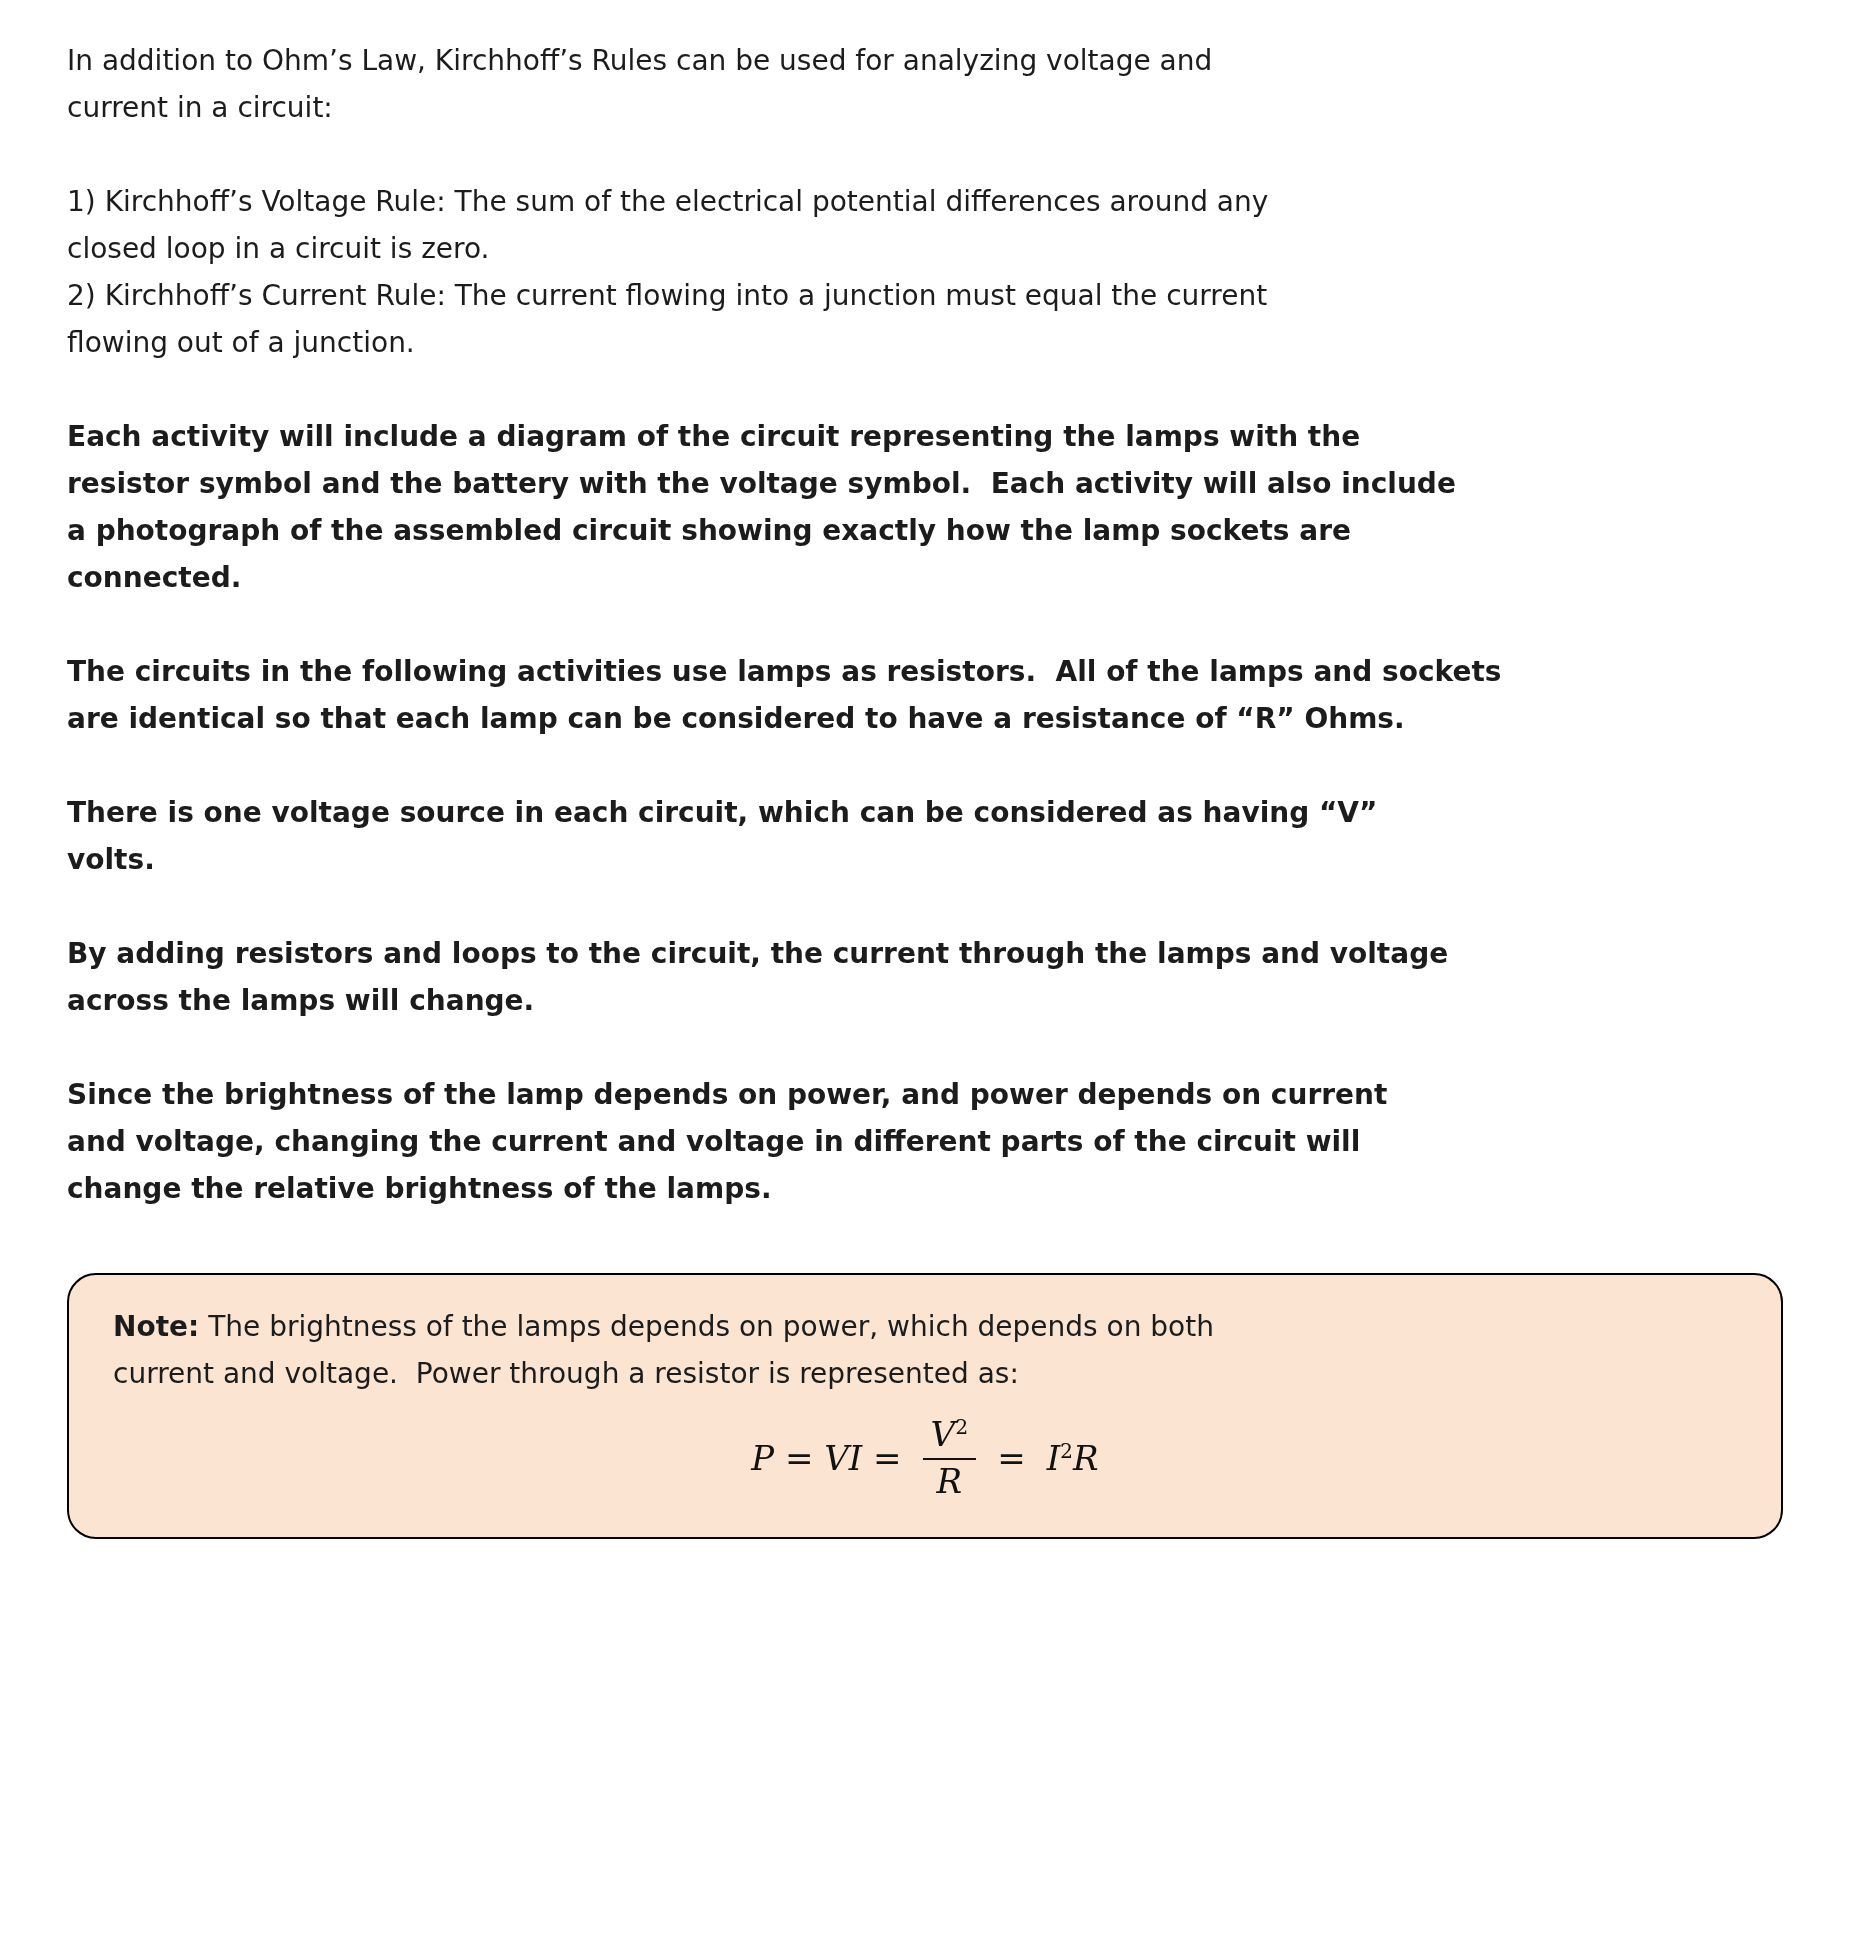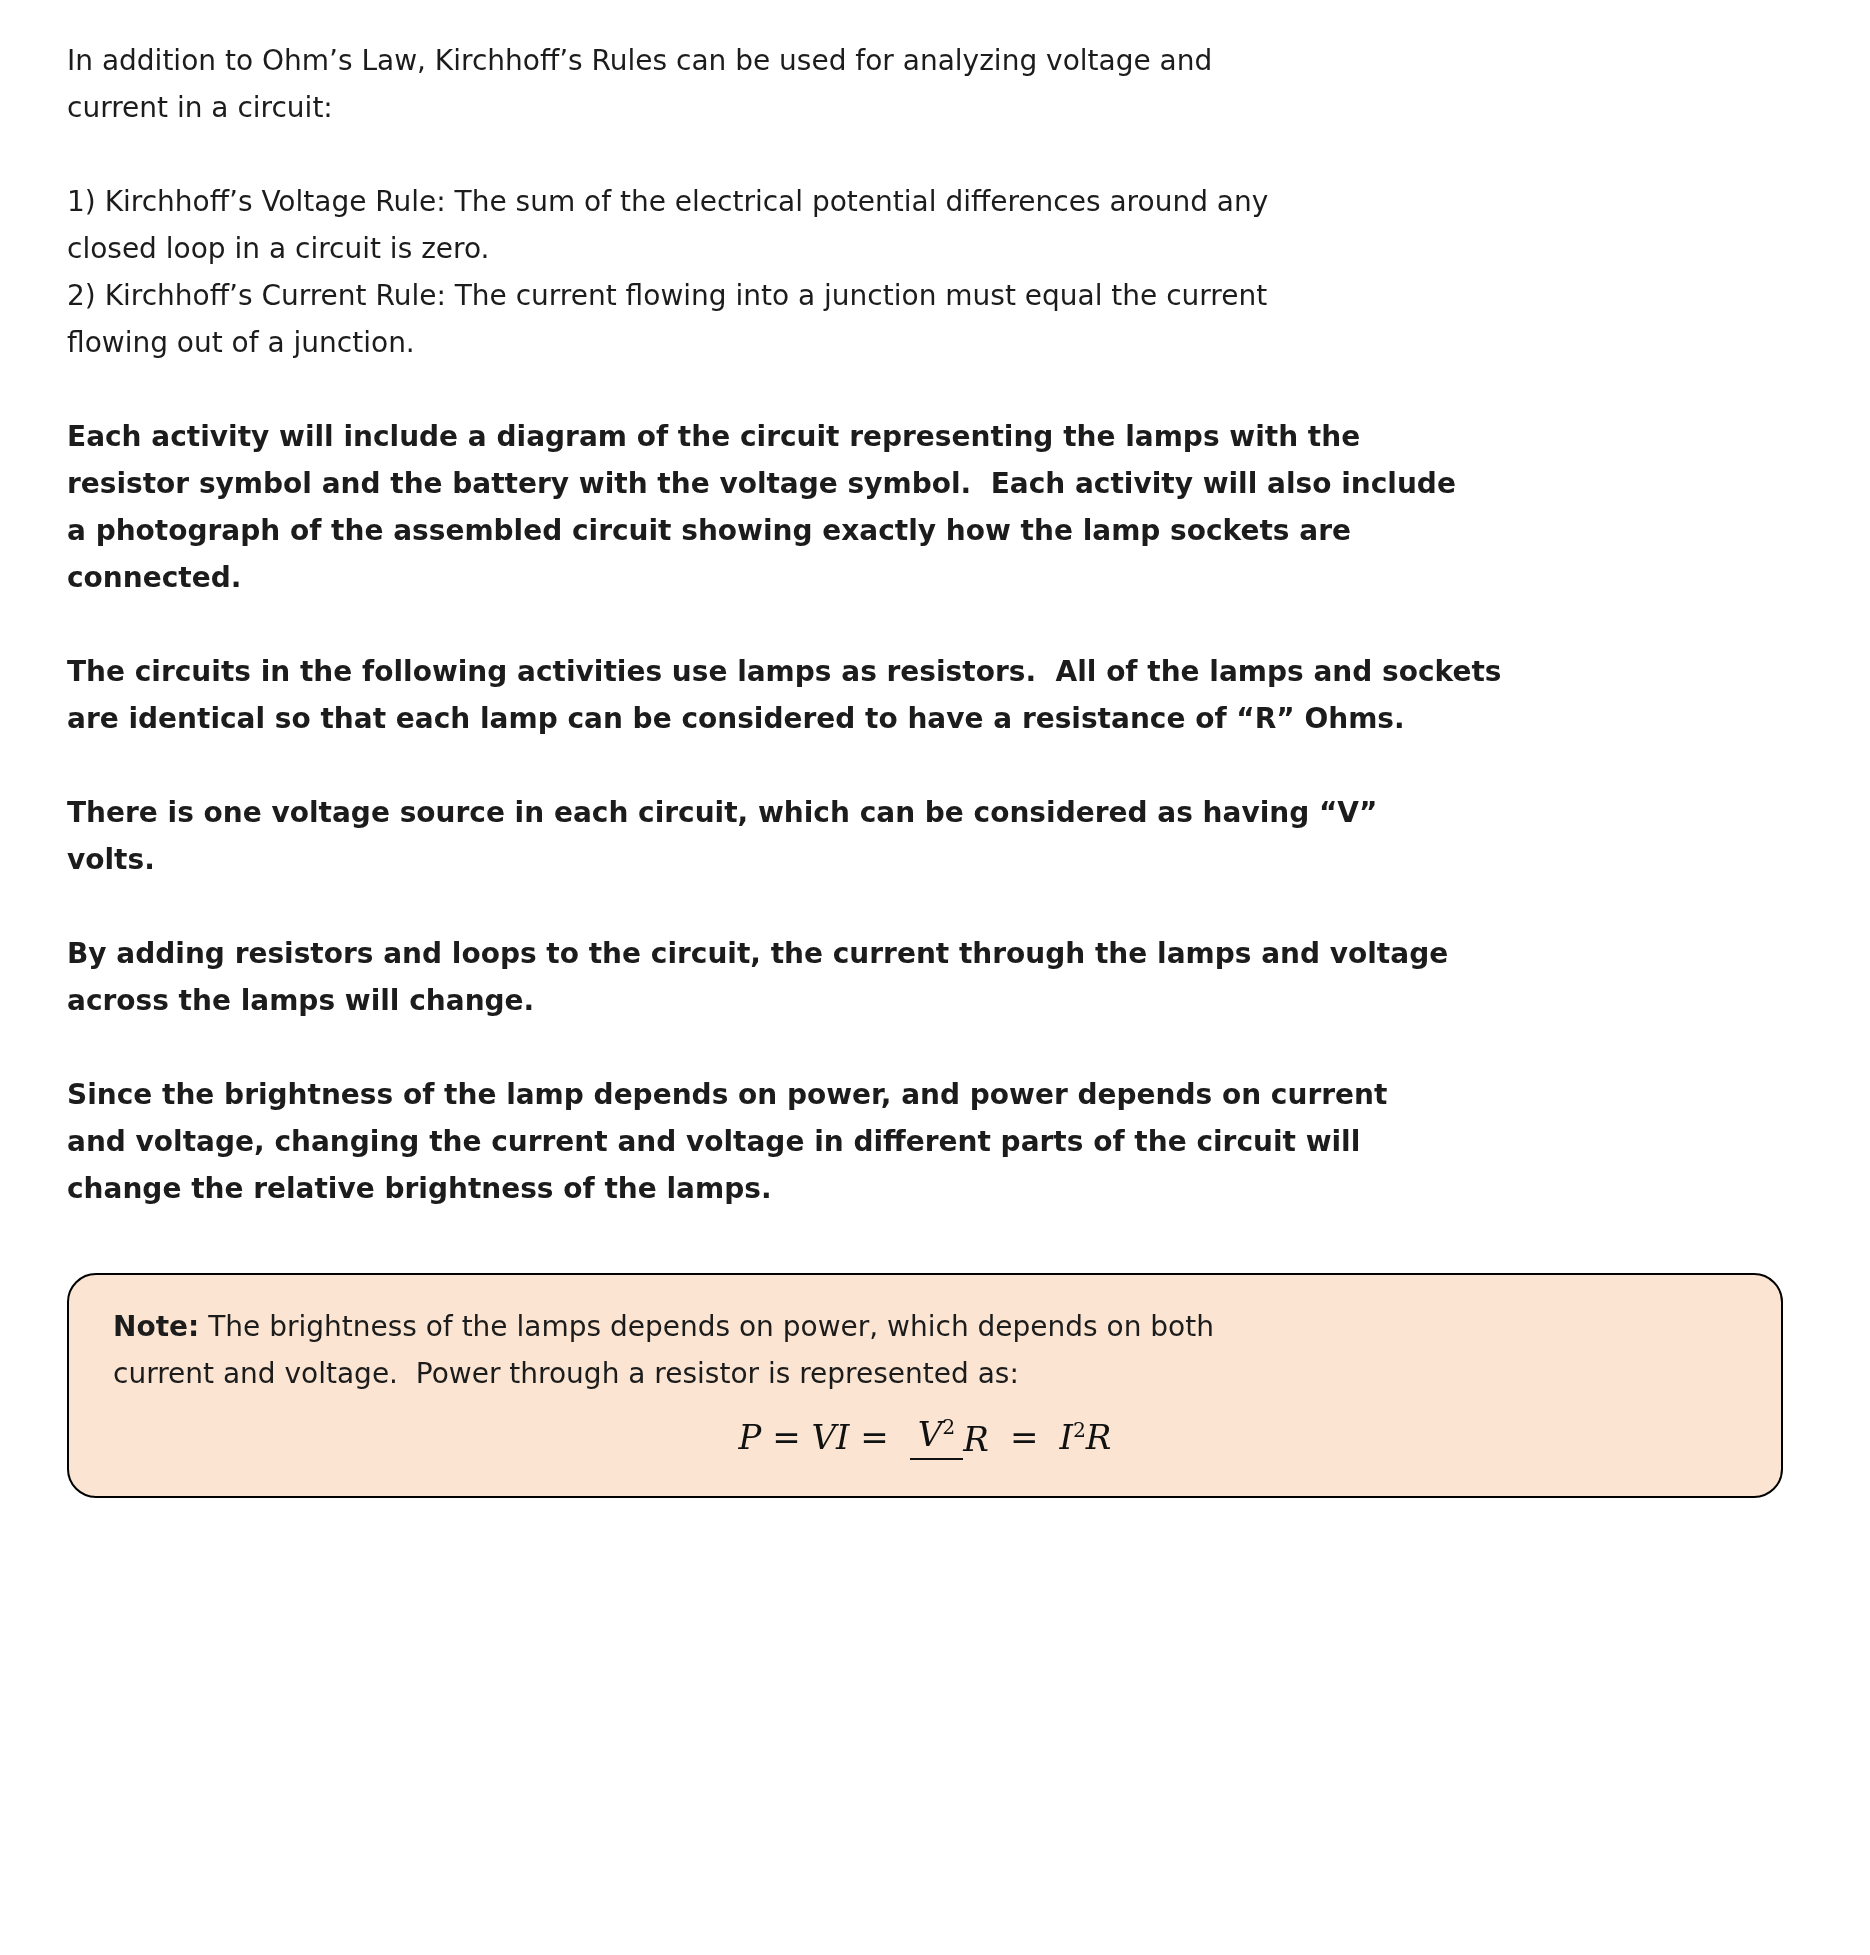--- a/index.html
+++ b/index.html
@@ -49,21 +49,21 @@
     justify-content: center;
     gap: 21px;
     font-family: "DejaVu Serif", "Liberation Serif", serif;
     font-size: 34px;
     line-height: 1.1;
     color: #111111;
   }
   .math { font-style: italic; }
   .frac {
     display: inline-flex;
-    flex-direction: row;
+    flex-direction: column;
     align-items: center;
     justify-content: flex-end;
   }
   .frac .num {
     border-bottom: 2.2px solid #111111;
     padding: 0 8px 4.4px 8px;
   }
   .frac .den { padding-top: 3.6px; }
   sup.exp {
     font-size: 20.4px;

